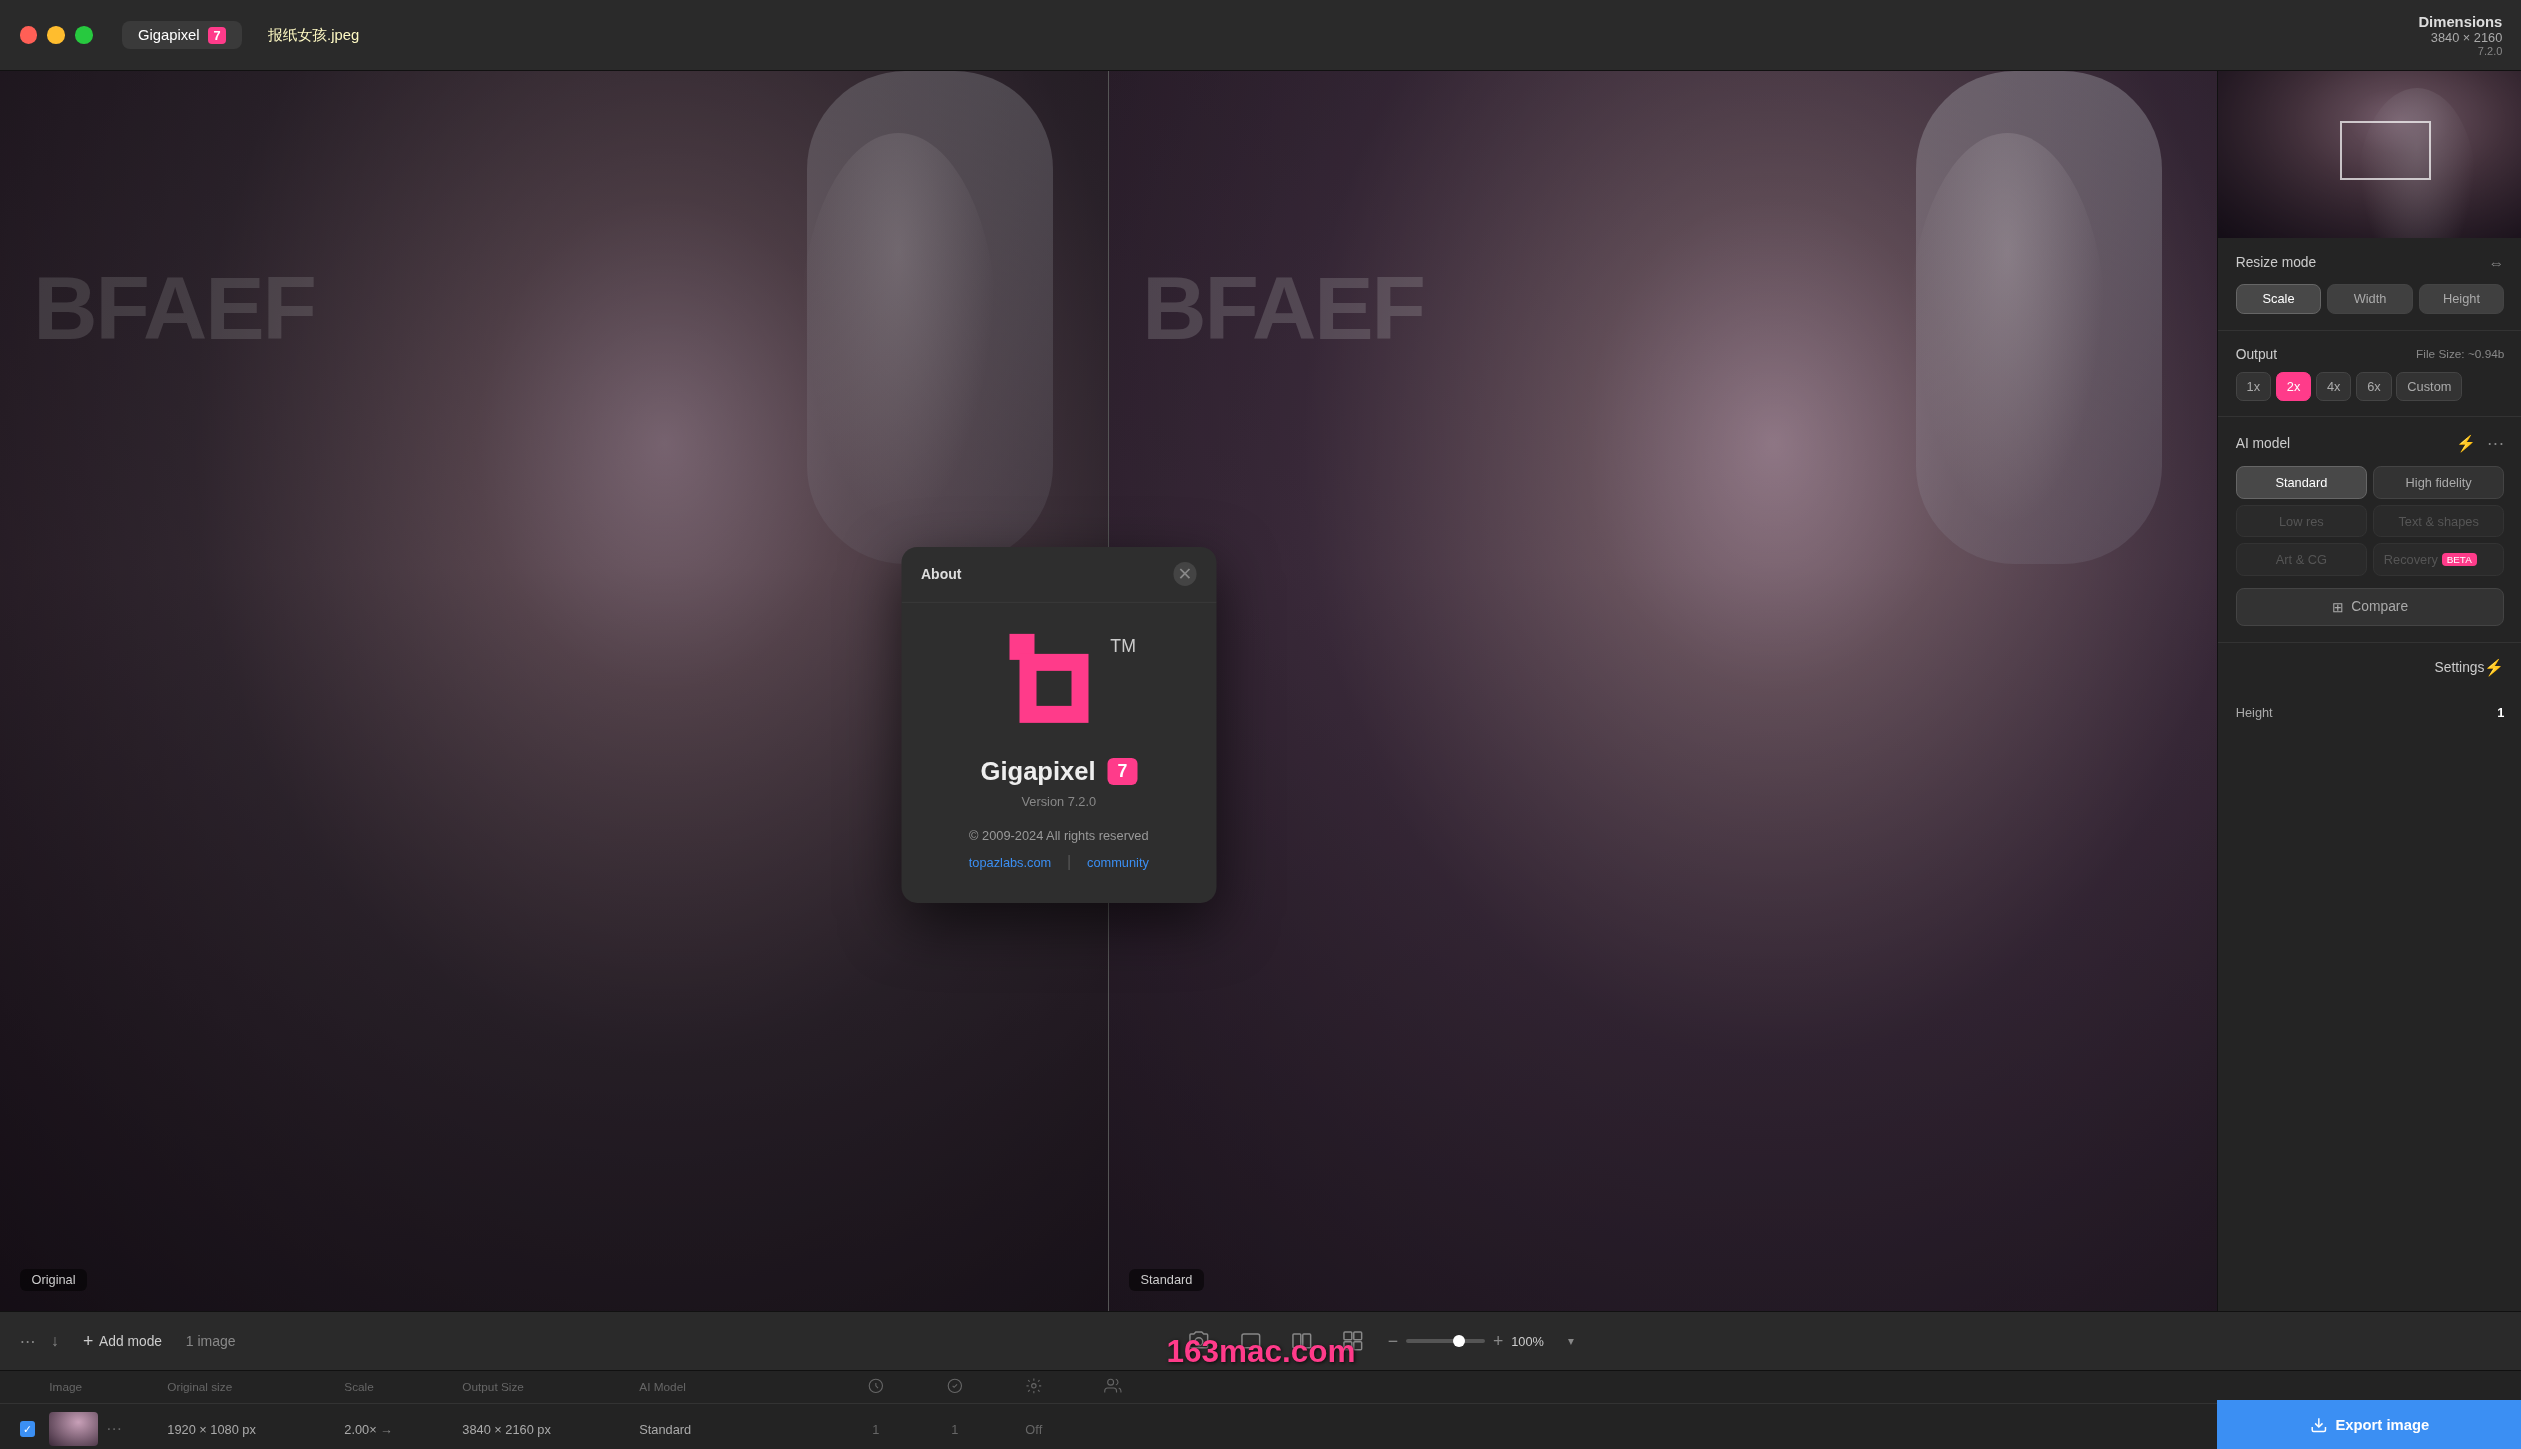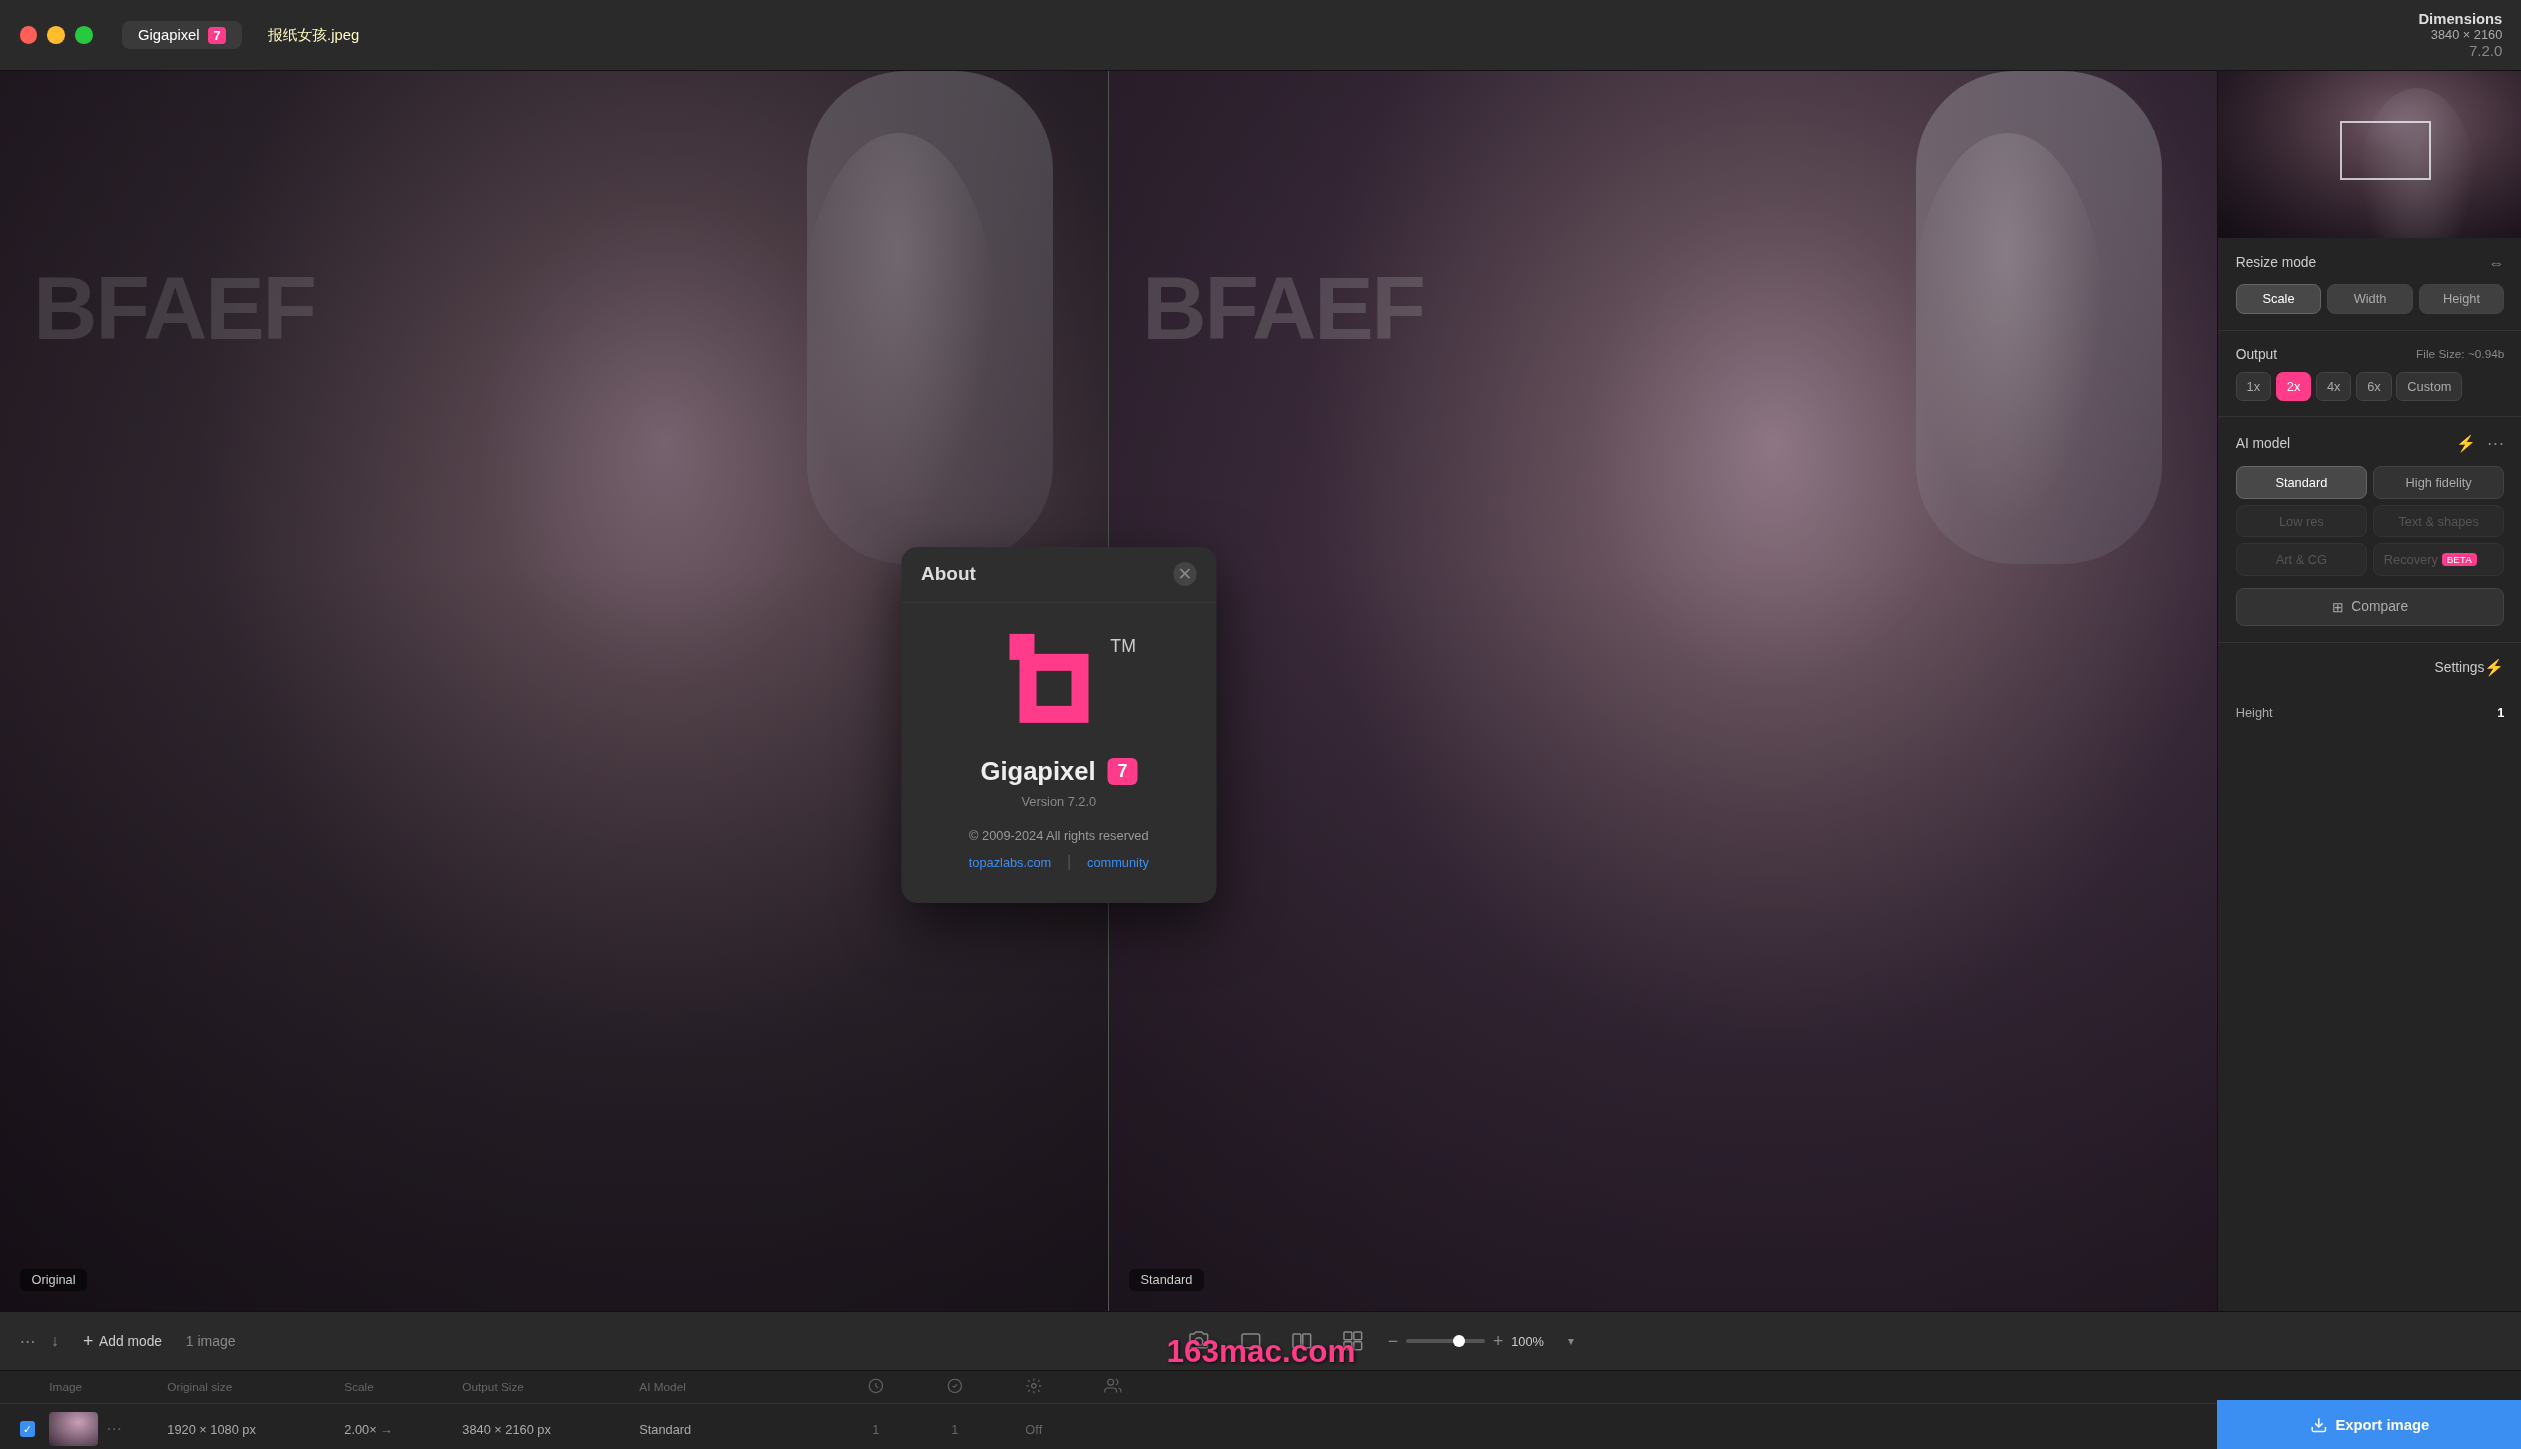--- a/index.html
+++ b/index.html
@@ -527,21 +527,21 @@
     .dialog-header {
       display: flex;
       align-items: center;
       justify-content: space-between;
       padding: 15.8px 19.7px;
       border-bottom: 1px solid #3a3a3a;
     }
 
     .dialog-title {
       color: #ddd;
-      font-size: 19px;
+      font-size: 14px;
       font-weight: 600;
     }
 
     .dialog-close {
       color: #888;
       font-size: 17.7px;
       cursor: pointer;
       width: 23.6px;
       height: 23.6px;
       display: flex;
@@ -703,21 +703,21 @@
     <span class="tab-badge">7</span>
   </div>
 
   <div class="tab-item" style="margin-left: 9.9px;">
     <span>报纸女孩.jpeg</span>
   </div>
 
   <div class="titlebar-right">
     <div class="dim-title">Dimensions</div>
     <div>3840 × 2160</div>
-    <div style="color:#888; font-size:15px;text-align:right;">7.2.0</div>
+    <div style="color:#888; font-size:11px;text-align:right;">7.2.0</div>
   </div>
 </div>
 
 <div class="main-area">
 
   <div class="canvas-area">
     <div class="split-view">
 
       <div class="img-panel img-panel-left">
         <div class="img-bg img-bg-left">

